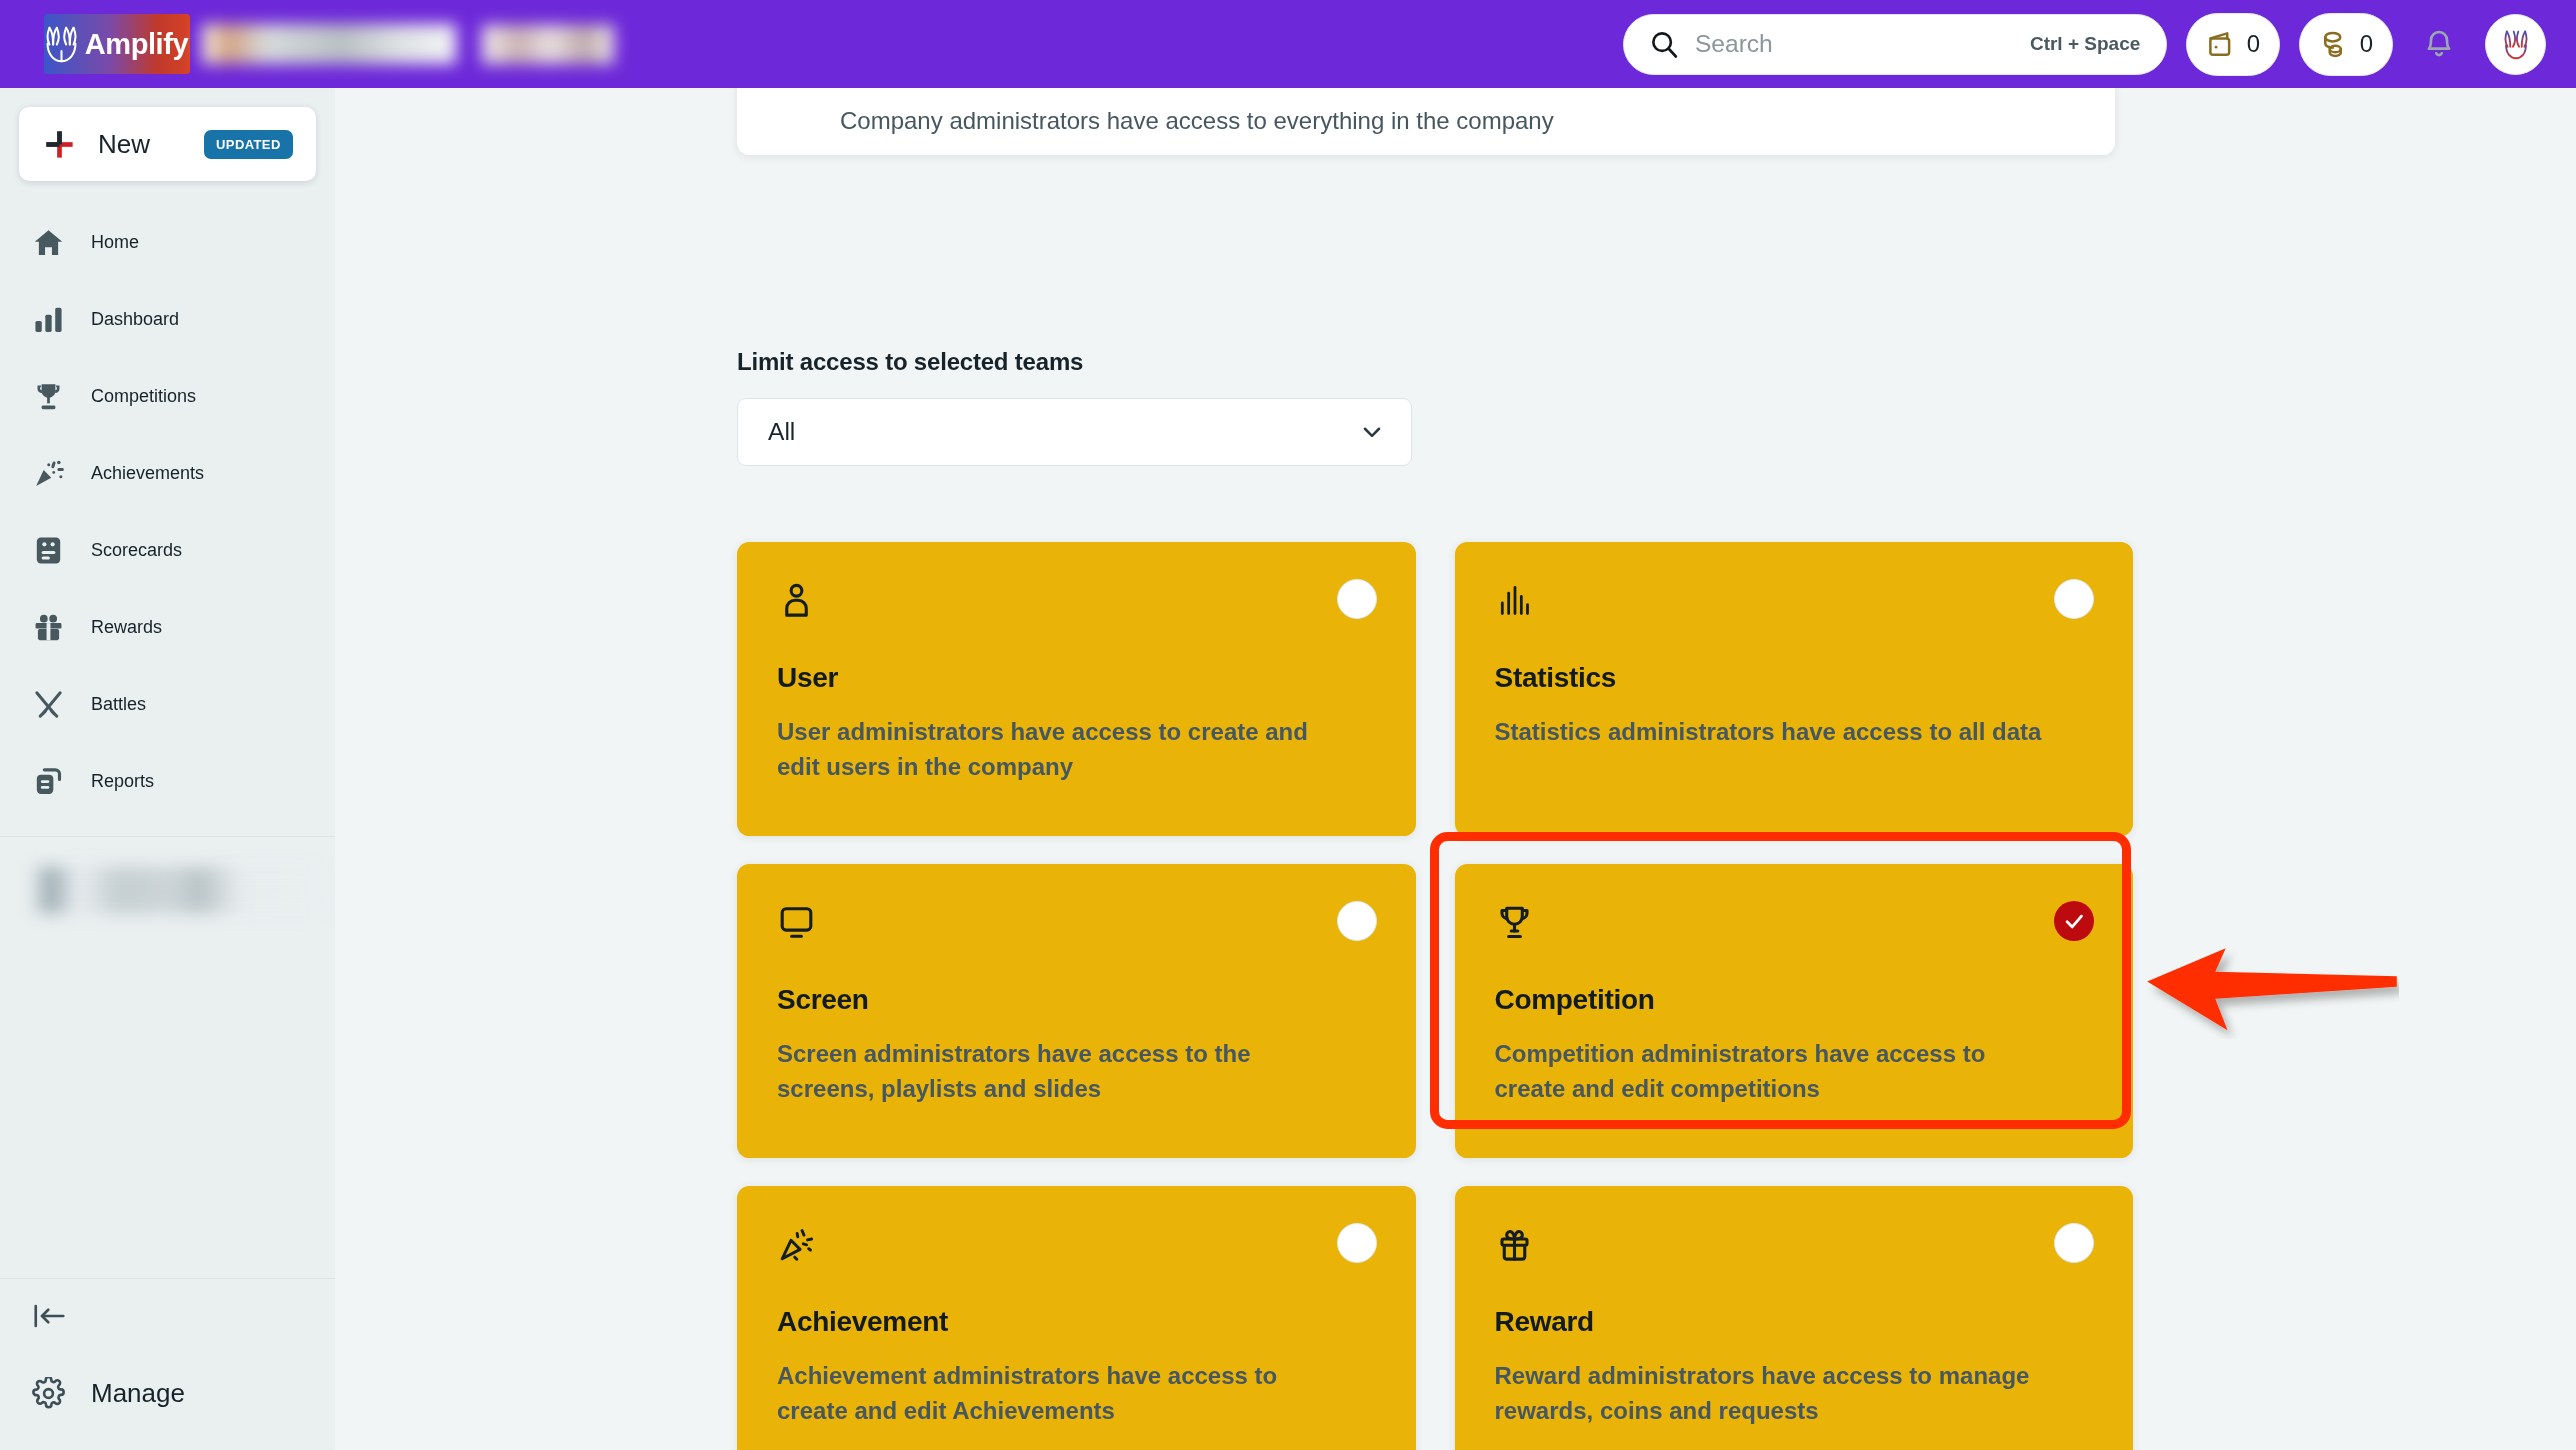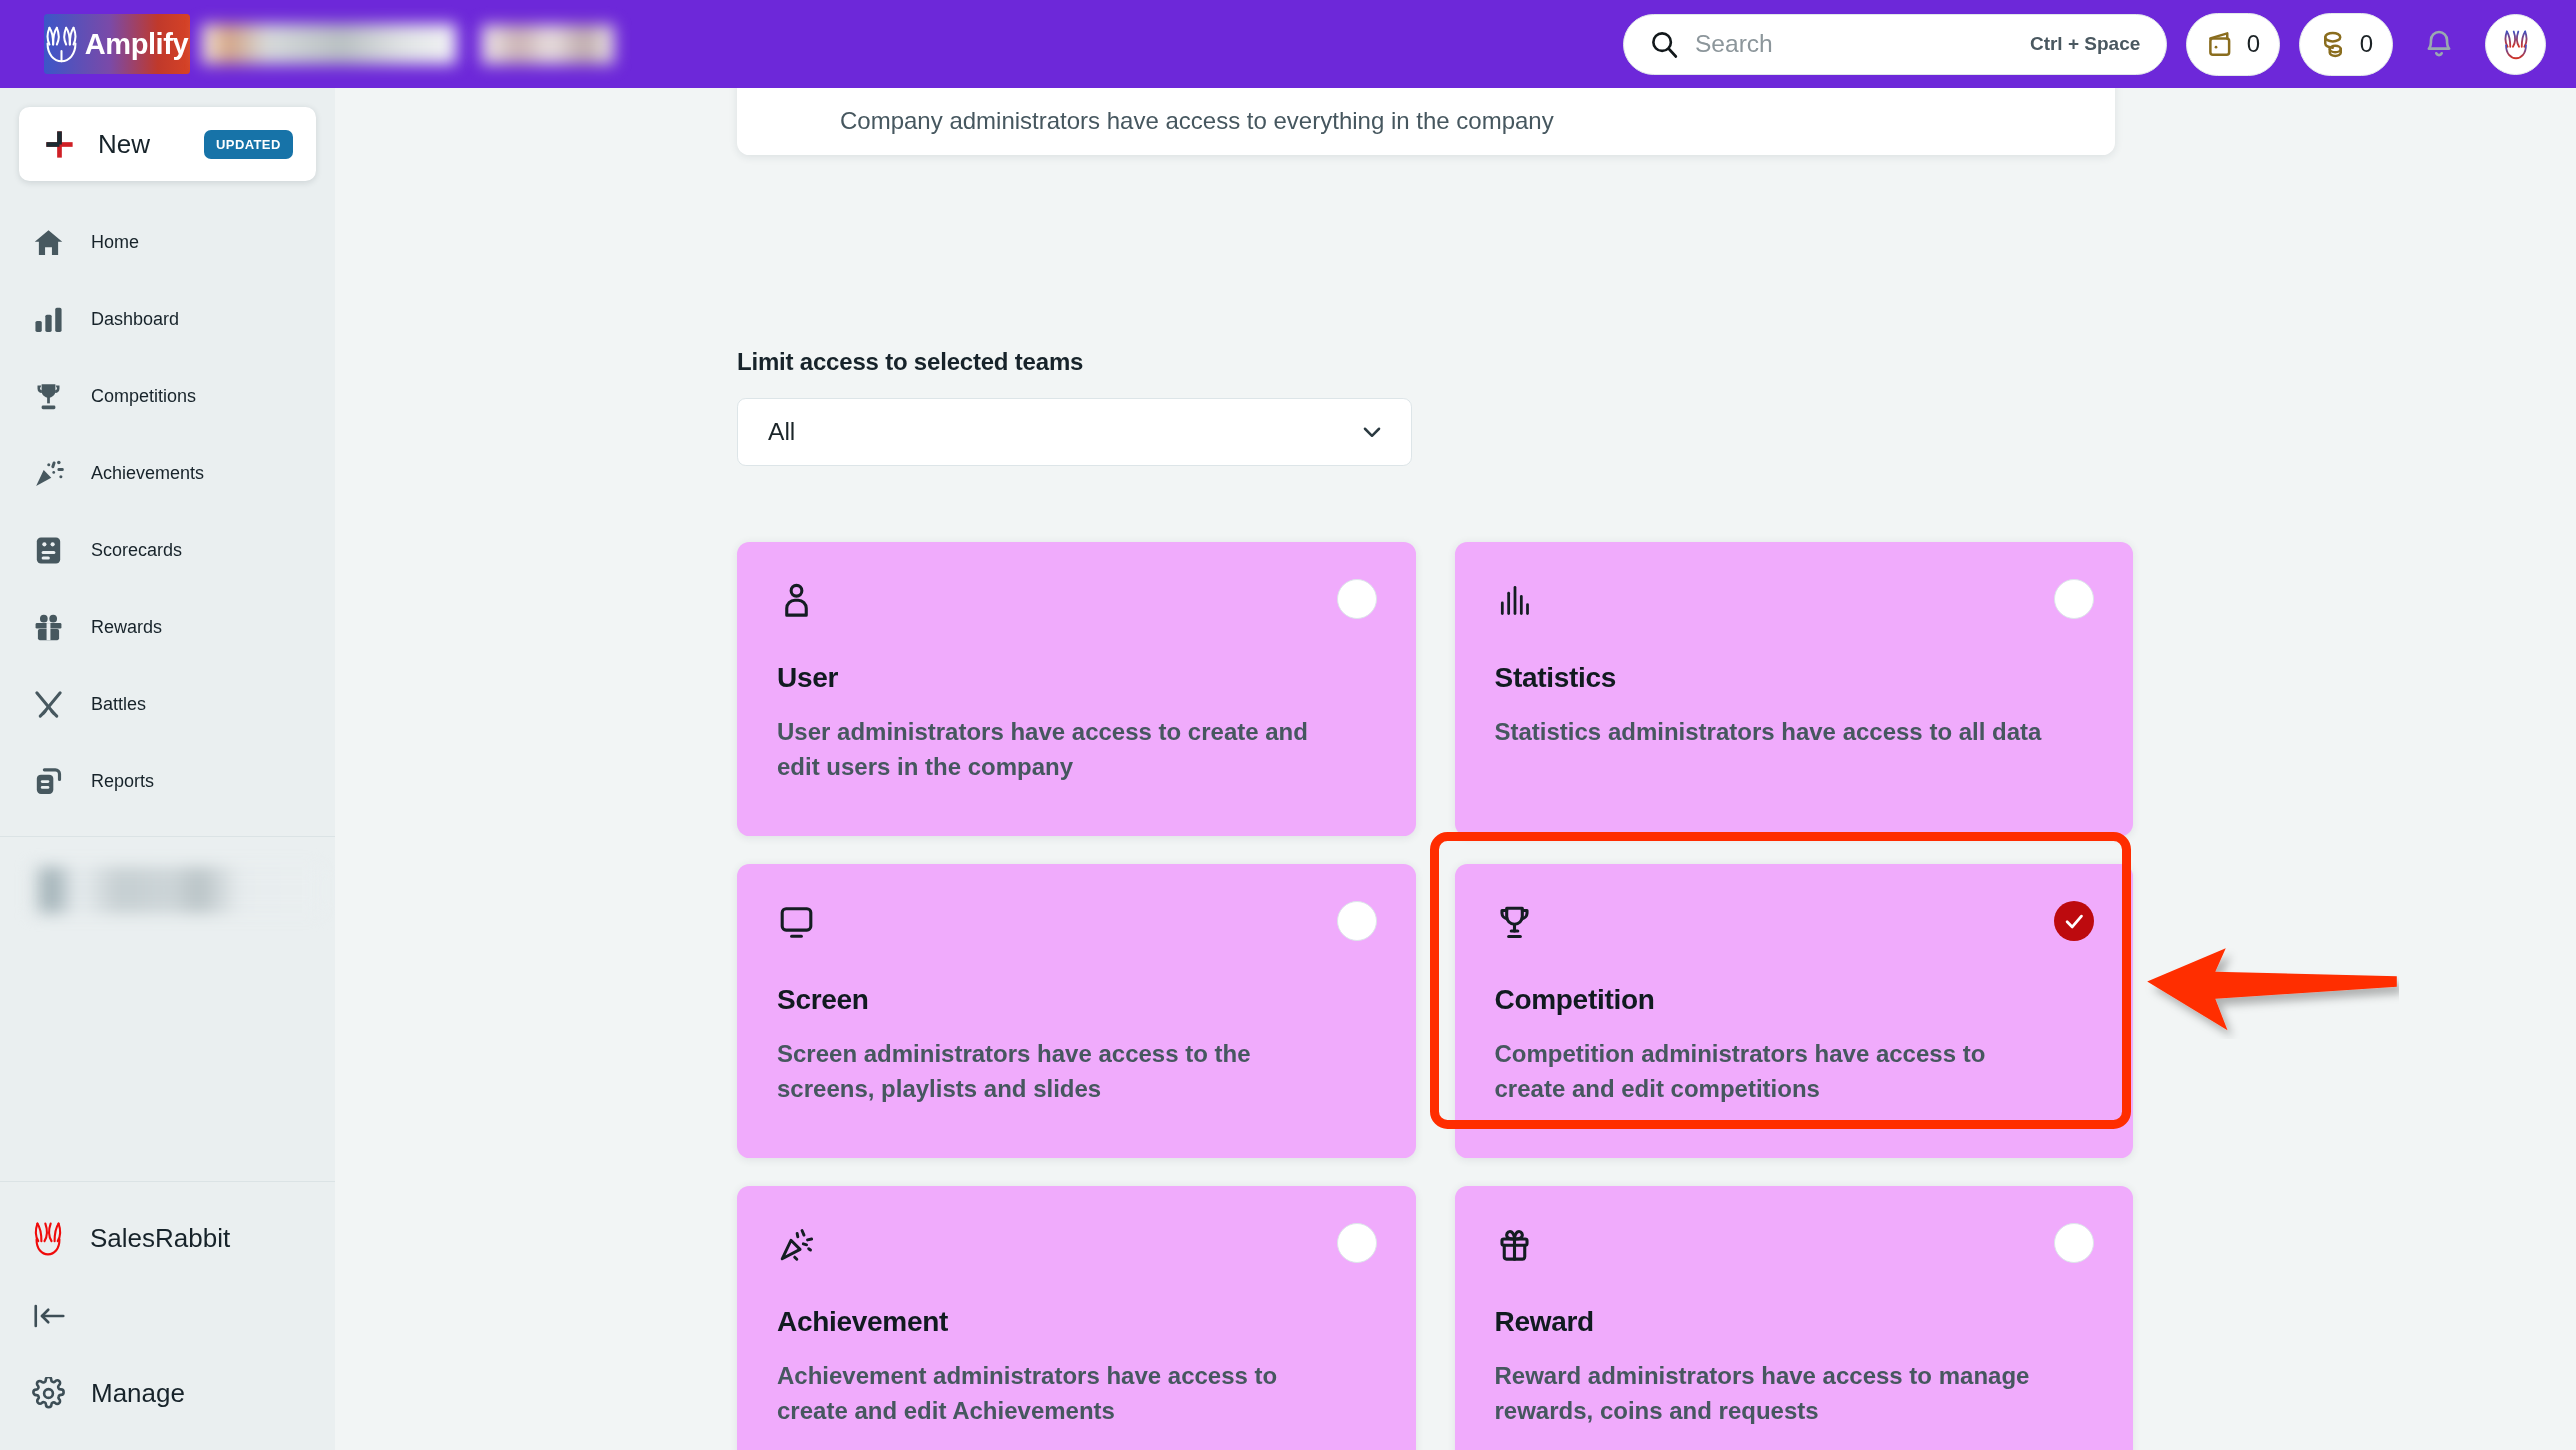--- a/index.html
+++ b/index.html
@@ -104,21 +104,21 @@
     border-radius: 8.8px; display: flex; align-items: center; padding: 0 26px 0 30px;
   }
   .select .val { font-size: 24.6px; color: #1b2529; }
   .select .chev { margin-left: auto; }
 
   .grid {
     position: absolute; top: 454px; left: 402px; width: 1396px;
     display: grid; grid-template-columns: 1fr 1fr; column-gap: 39px; row-gap: 28px;
   }
   .card {
-    background: #f0abfc; border-radius: 12.3px; height: 294px; padding: 39px 40px 0 40px;
+    background: #eab308; border-radius: 12.3px; height: 294px; padding: 39px 40px 0 40px;
     box-shadow: 0 1.8px 8px rgba(30,45,55,.09); position: relative;
   }
   .card .title { font-size: 28px; font-weight: 700; color: #111b20; margin-top: 39px; letter-spacing: -0.3px; }
   .card .desc { margin-top: 21px; font-size: 24px; line-height: 1.45; color: #46575f; max-width: 561px; font-weight: bold; }
   .radio {
     position: absolute; top: 37px; right: 39px; width: 40px; height: 40px; border-radius: 50%;
     border: 1.6px solid #dde6ea; background: #fff;
   }
   .radio.checked { border: none; background: #bd0a0e; display: flex; align-items: center; justify-content: center; }
 
@@ -315,34 +315,20 @@
           <span class="lbl">Reports</span>
         </div>
       </div>
 
       <div class="nav-sep"></div>
       <div class="redact-nav"></div>
 
       <div class="spacer"></div>
       <div class="bottom-sep"></div>
 
-      <div class="foot-item" style="margin-top:16px">
-        <svg width="32" height="37" viewBox="0 0 34 42">
-          <g fill="none" stroke="#ef0a0a" stroke-width="2.4" stroke-linejoin="round" stroke-linecap="round">
-            <path d="M5 4 C2.5 11,3 19,6 24"></path>
-              <path d="M14 4 C16.5 11,16 19,13 24"></path>
-            <path d="M5 4 C9 10,9.5 19,9.5 24"></path>
-            <path d="M20 4 C17.5 11,18 19,21 24"></path>
-              <path d="M29 4 C31.5 11,31 19,28 24"></path>
-            <path d="M29 4 C25 10,24.5 19,24.5 24"></path>
-            <path d="M4 22 C4 33,10 39,17 39 C24 39,30 33,30 22"></path>
-          </g>
-        </svg>
-        <span class="lbl">SalesRabbit</span>
-      </div>
 
       <div class="collapse-item">
         <svg width="35" height="28" viewBox="0 0 28 22" fill="none" stroke="#3d4e56" stroke-width="2.1" stroke-linecap="round" stroke-linejoin="round">
           <path d="M3 3 V19"></path>
             <path d="M25 11 H8"></path>
             <path d="M13 6 L8 11 L13 16"></path>
         </svg>
       </div>
 
       <div class="foot-item" style="margin-bottom:16px">

